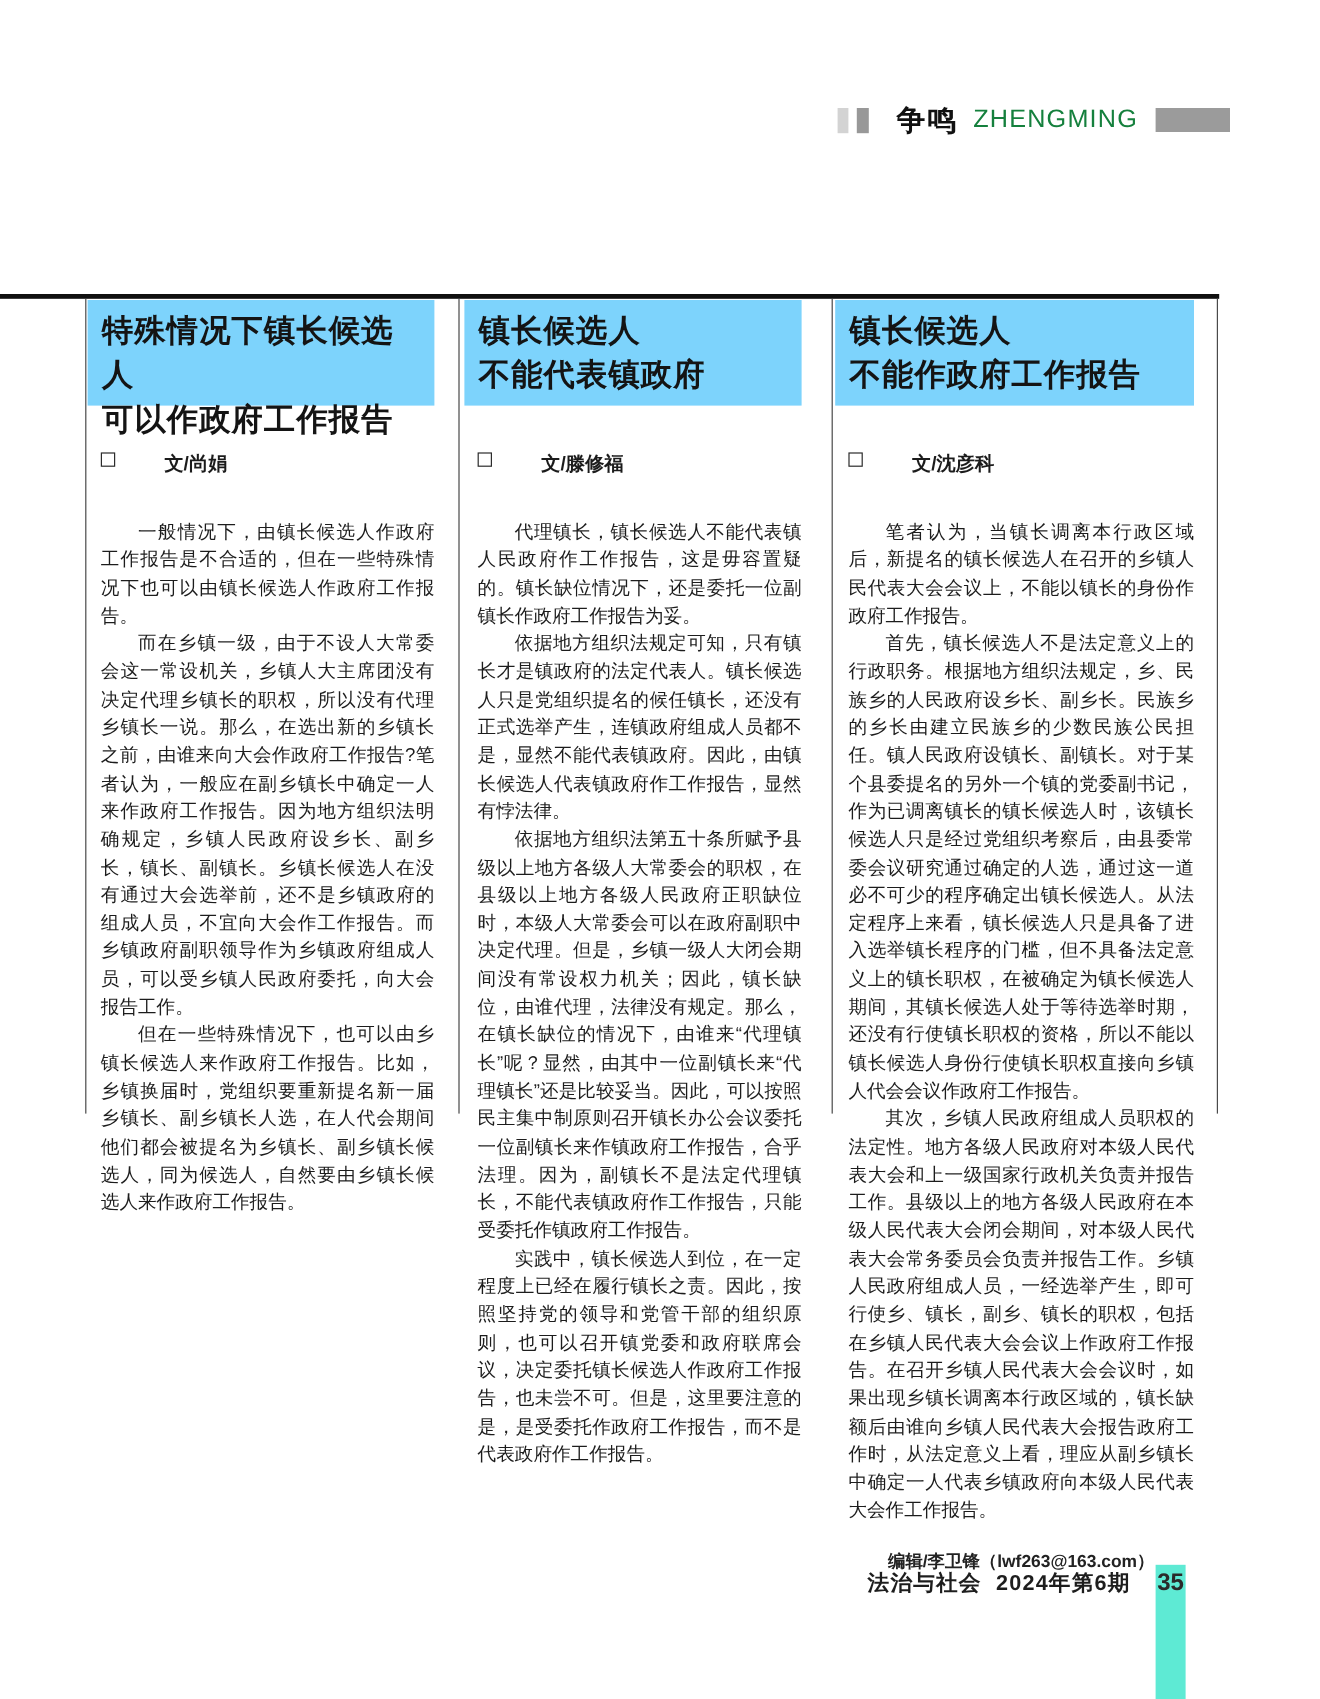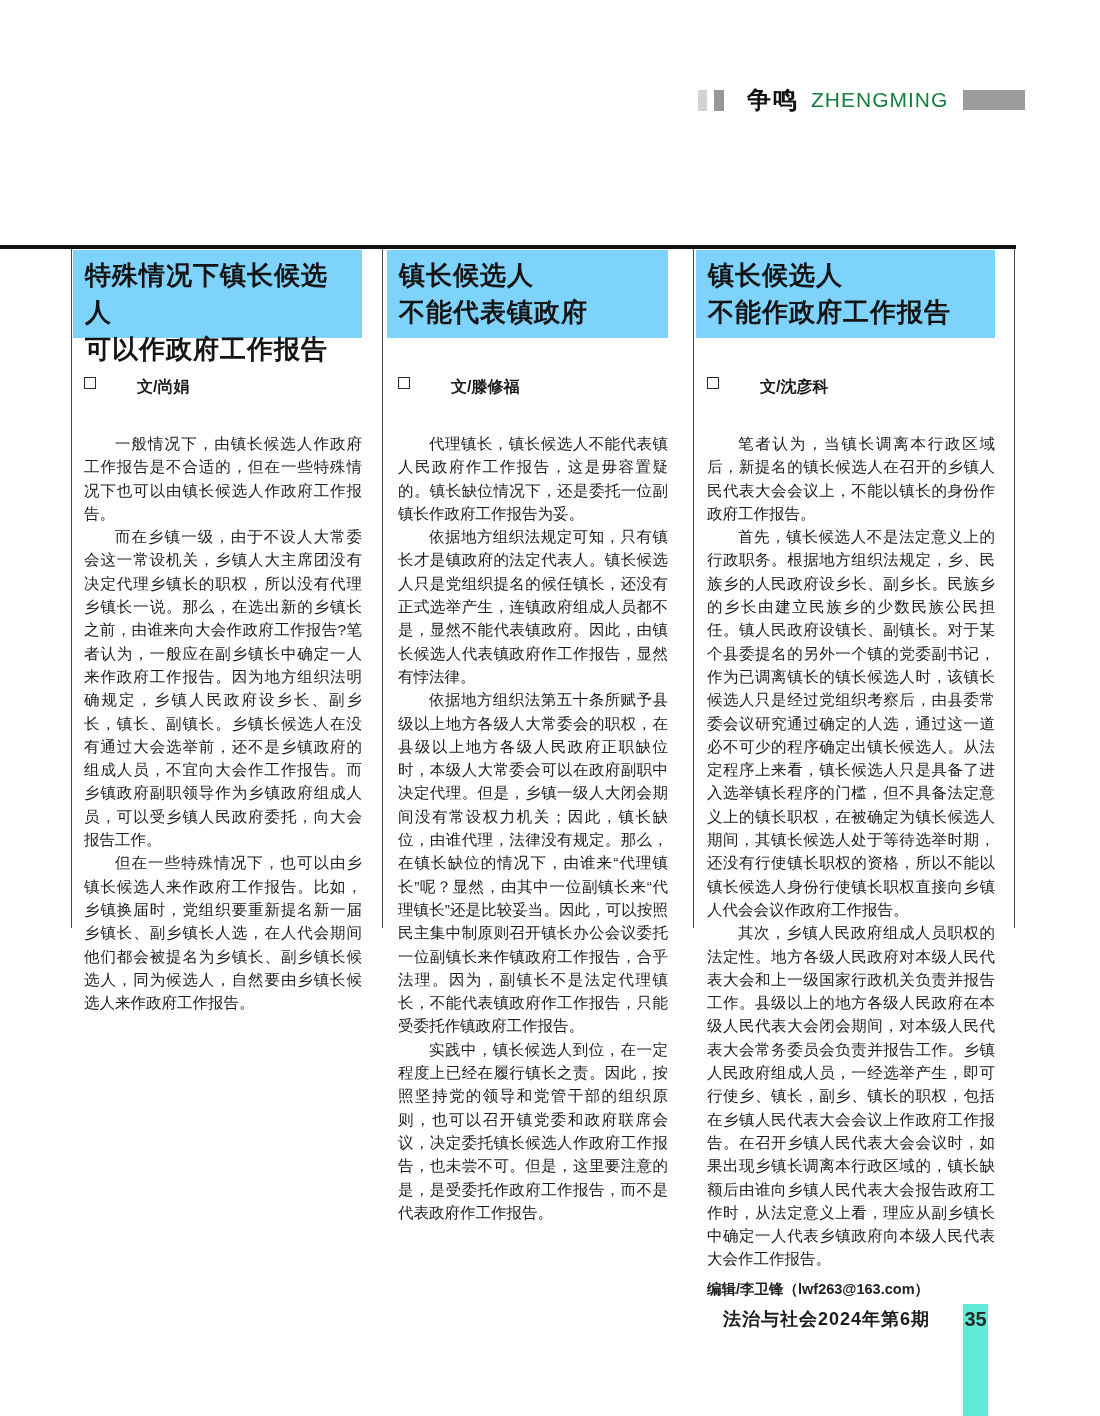--- a/index.html
+++ b/index.html
@@ -28,25 +28,25 @@
   .title-box {
     background:#7dd3fc; padding:7px 10px 7px 12px; height:88px;
     font-size:26px; line-height:37px; font-weight:bold; color:#141414; letter-spacing:1px;
   }
   .byline { margin:39px 0 0 11px; display:flex; align-items:flex-start; height:16px;
             font-size:16px; font-weight:bold; color:#1b1b1b;gap:32px; }
   .byline .sq { width:12px; height:12px; border:1.5px solid #2c2c2c; margin-right:9px; flex:0 0 auto; }
   .body { margin:39px 0 0 11px; font-size:15.5px; line-height:23.3px;
           text-align:justify; color:#1c1c1c; }
   .body p { text-indent:2em; }
-  .editor-note { margin-top:7px; text-align:left; font-size:14.5px; font-weight:bold; color:#222; }
+  .editor-note { margin-top:20px; text-align:center; font-size:14.5px; font-weight:bold; color:#222; }
   
   .footer-line { position:absolute; top:1307px; left:723px; font-size:18px; font-weight:bold;
                  color:#1d1d1d; letter-spacing:1px; }
-  .footer-line .issue { }
+  .footer-line .issue { margin-left:12px; }
   .pagebar { position:absolute; left:963px; top:1304px; width:25px; height:112px; background:#5eead4; }
   .pagebar .pnum { position:absolute; top:4px; left:0; width:100%; text-align:center;
                    font-size:20px; font-weight:bold; color:#2a2a2a; }
 </style>
 </head>
 <body>
 
 <div class="hdr">
   <span class="bar-sm1"></span>
   <span class="bar-sm2"></span>

